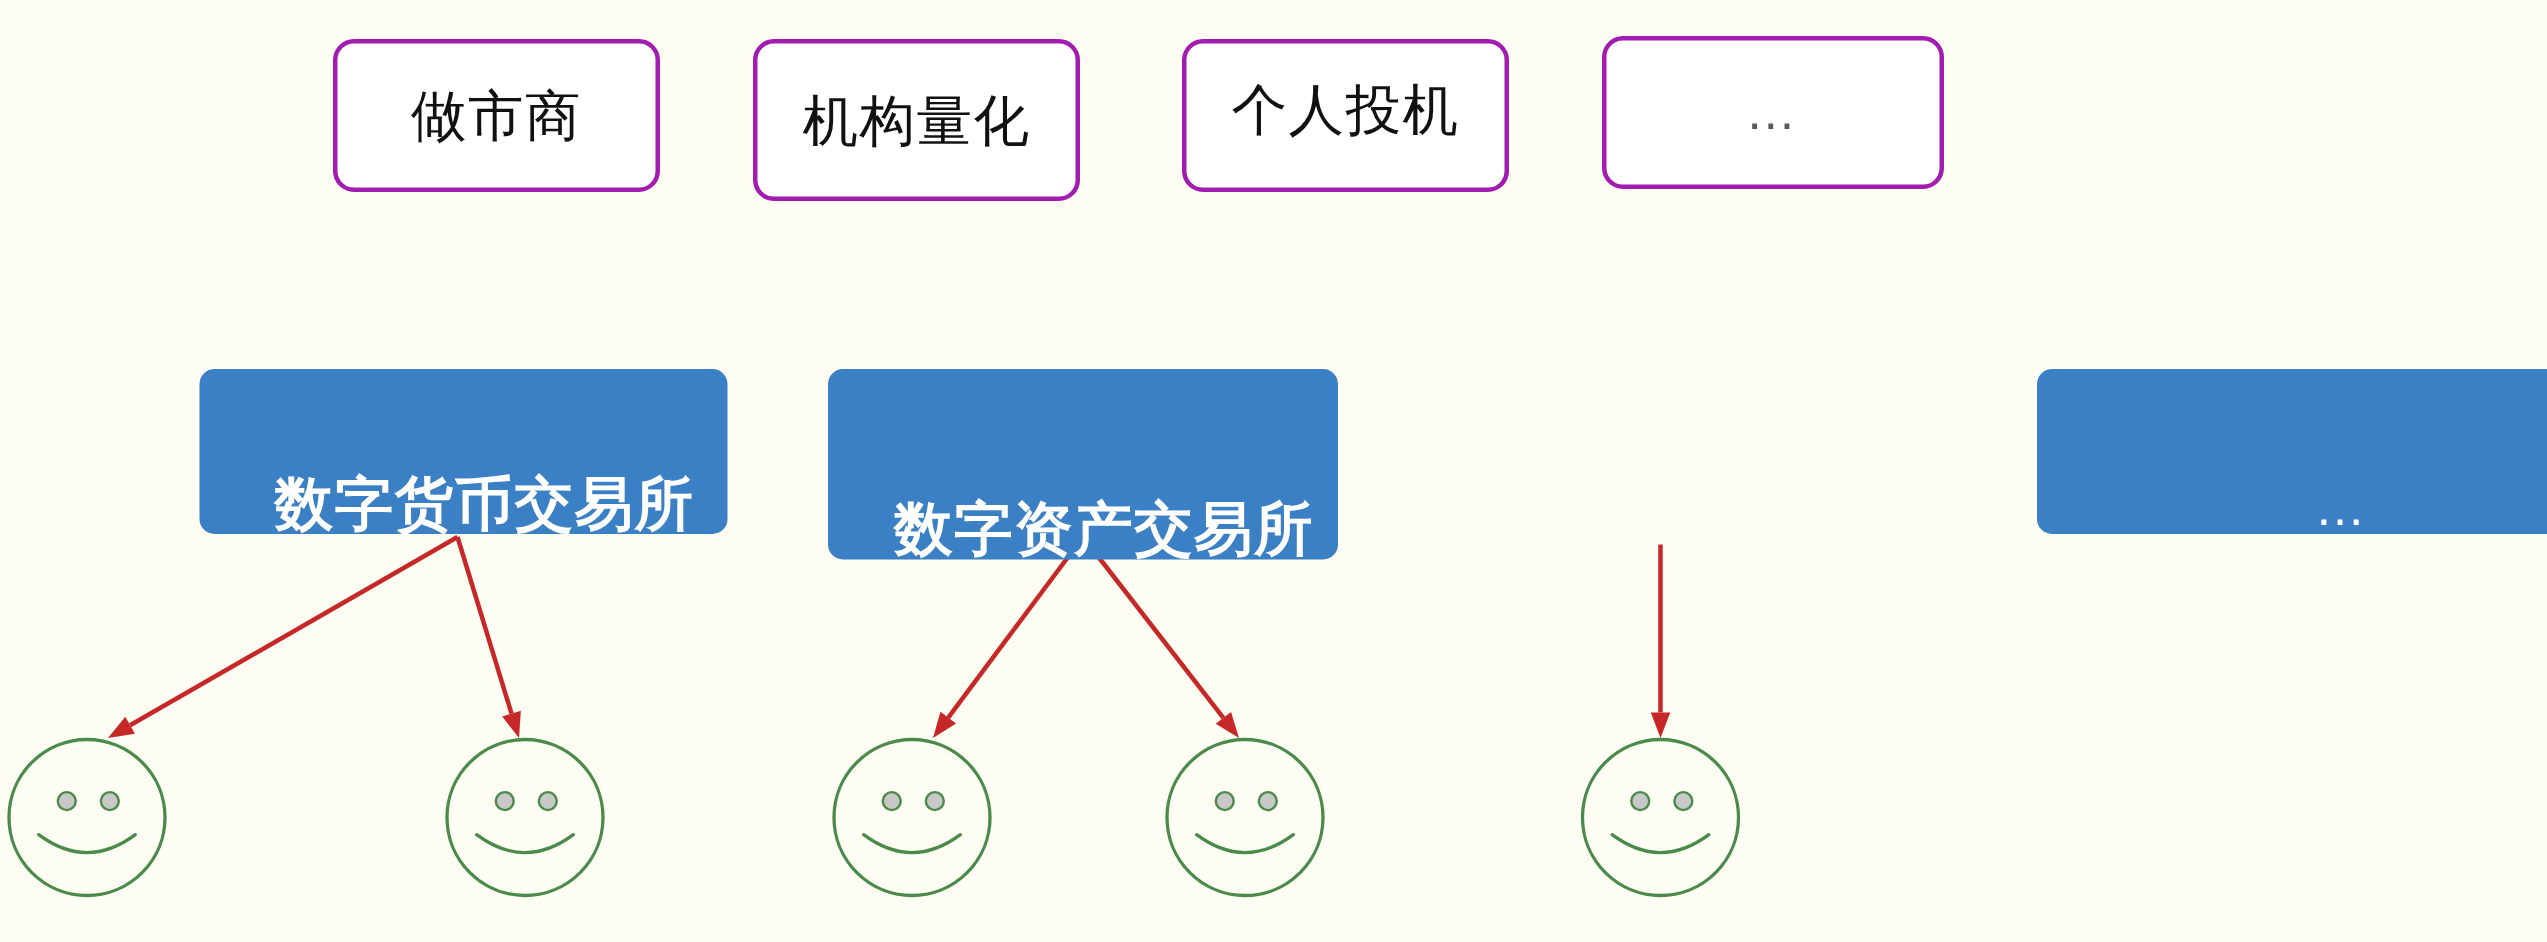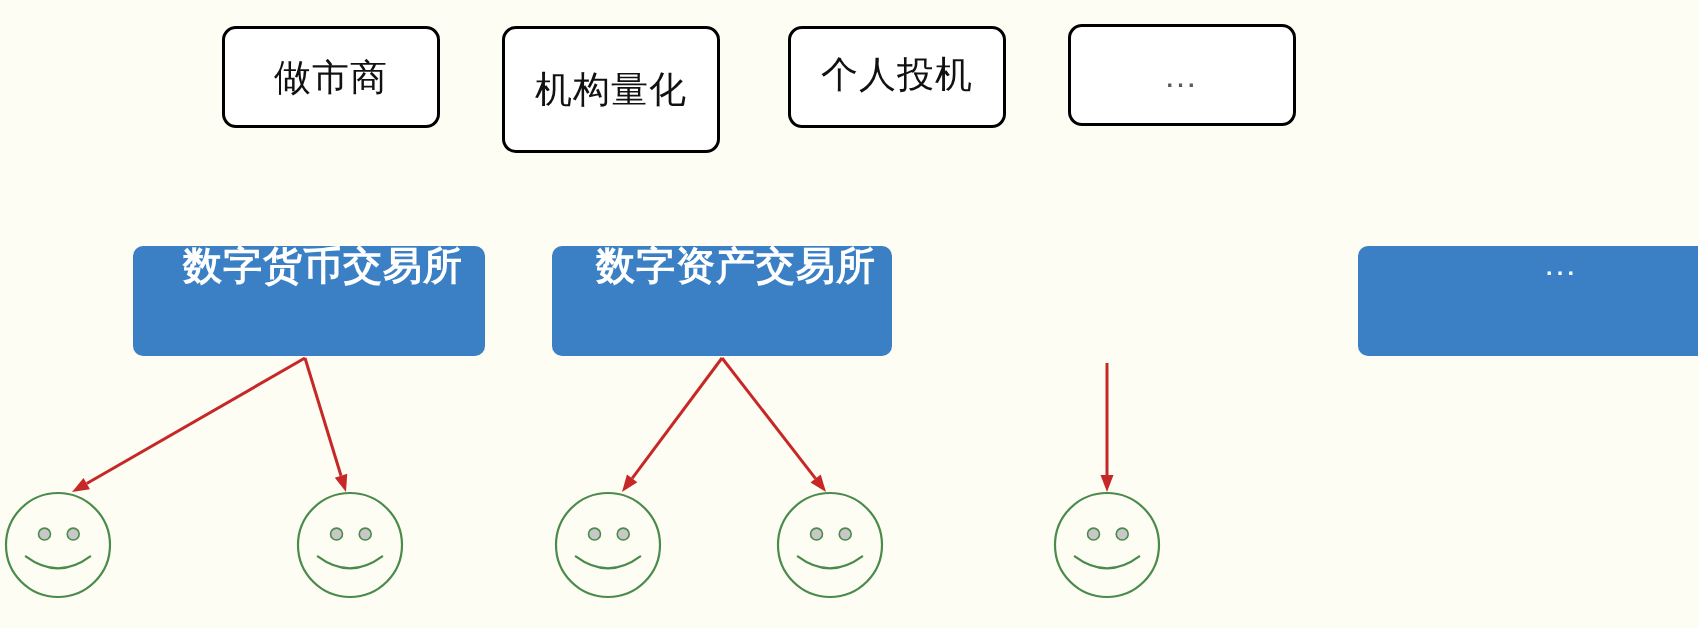--- a/index.html
+++ b/index.html
@@ -19,21 +19,21 @@
     width: 1698px;
     height: 628px;
     background: #fdfdf4;
   }
 
   
   .role-box {
     position: absolute;
     box-sizing: border-box;
     background: #ffffff;
-    border: 3px solid #000000;
+    border: 3px solid #a21caf;
     border-radius: 14px;
     display: flex;
     align-items: center;
     justify-content: center;
     color: #111111;
     font-size: 37px;
     font-weight: 400;
     letter-spacing: 1px;
     line-height: 1;
   }
@@ -44,21 +44,21 @@
   }
 
   
   .exchange-box {
     position: absolute;
     box-sizing: border-box;
     background: #3b80c4;
     border: none;
     border-radius: 10px;
     display: flex;
-    align-items: flex-start;
+    align-items: flex-end;
     justify-content: center;
     color: #ffffff;
     font-size: 39px;
     font-weight: bold;
     letter-spacing: 1px;
     line-height: 1;
     padding-left: 28px;
   }
   .exchange-box.ellipsis-box {
     font-weight: 400;
@@ -95,34 +95,34 @@
       <polygon points="622,492 626.9581197828785,474.4880883905089 637.376750255465,482.2631857581108" fill="#c62828"></polygon>
       <line x1="722" y1="358" x2="815.5768920698309" y2="478.57022632074364" stroke="#c62828" stroke-width="3"></line>
       <polygon points="826,492 810.4419786042329,482.5555322940436 820.711805535429,474.5849203474437" fill="#c62828"></polygon>
       <line x1="1107" y1="363" x2="1107" y2="475" stroke="#c62828" stroke-width="3"></line>
       <polygon points="1107,492 1100.5,475 1113.5,475" fill="#c62828"></polygon>
     </svg>
 
   <div class="role-box" style="left: 222px; top: 26px; width: 218px; height: 102px;">
     <span>做市商</span>
   </div>
-  <div class="role-box" style="left: 502px; top: 26px; width: 218px; height: 127px;">
+  <div class="role-box" style="left: 502px; top: 26px; width: 218px; height: 108px;">
     <span>机构量化</span>
   </div>
   <div class="role-box" style="left: 788px; top: 26px; width: 218px; height: 102px; font-family: Liberation Mono, monospace;">
     <span>个人投机</span>
   </div>
   <div class="role-box ellipsis-box" style="left: 1068px; top: 24px; width: 228px; height: 102px;">
     <span>…</span>
   </div>
 
   <div class="exchange-box" style="left: 133px; top: 246px; width: 352px; height: 110px;">
     <span>数字货币交易所</span>
   </div>
-  <div class="exchange-box" style="left: 552px; top: 246px; width: 340px; height: 110px;">
+  <div class="exchange-box" style="left: 552px; top: 246px; width: 340px; height: 127px;">
     <span>数字资产交易所</span>
   </div>
   <div class="exchange-box ellipsis-box" style="left: 1358px; top: 246px; width: 380px; height: 110px;">
     <span>…</span>
   </div>
 
   <div id="faces">
       <svg class="smiley" width="112" height="112" viewBox="0 0 112 112" style="left: 2px; top: 489px;">
         <circle cx="56" cy="56" r="52" fill="none" stroke="#4a8a4a" stroke-width="2.2"></circle>
         <circle cx="42.50600000000001" cy="45.08" r="5.98" fill="#c8c8c8" stroke="#4a8a4a" stroke-width="1.6"></circle>

